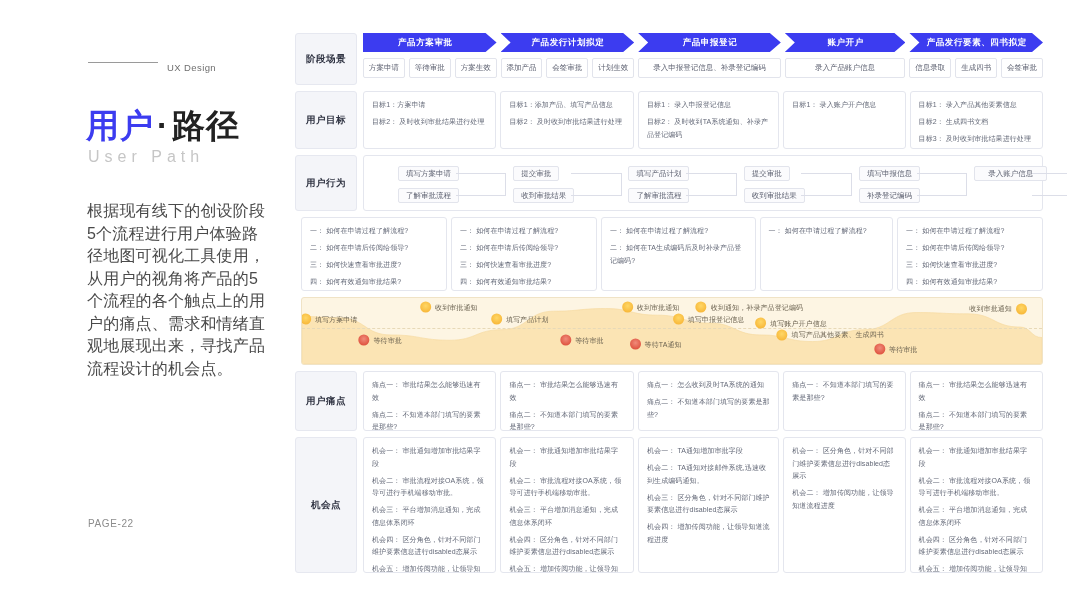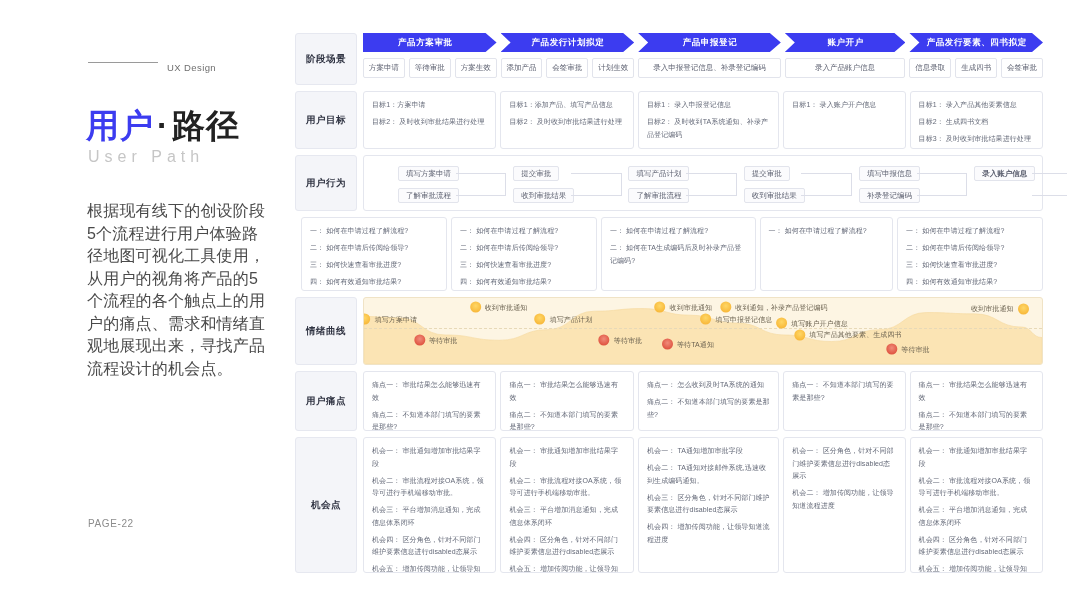--- a/index.html
+++ b/index.html
@@ -185,21 +185,21 @@
             <div class="bnode" style="left: 5%; top: 10px; padding: 0px 7px;">填写方案申请</div>
             <div class="bnode" style="left: 5%; top: 32px; padding: 0px 7px;">了解审批流程</div>
             <div class="bnode" style="left: 22%; top: 10px; padding: 0px 7px;">提交审批</div>
             <div class="bnode" style="left: 22%; top: 32px; padding: 0px 7px;">收到审批结果</div>
             <div class="bnode" style="left: 39%; top: 10px; padding: 0px 7px;">填写产品计划</div>
             <div class="bnode" style="left: 39%; top: 32px; padding: 0px 7px;">了解审批流程</div>
             <div class="bnode" style="left: 56%; top: 10px; padding: 0px 7px;">提交审批</div>
             <div class="bnode" style="left: 56%; top: 32px; padding: 0px 7px;">收到审批结果</div>
             <div class="bnode" style="left: 73%; top: 10px; padding: 0px 7px;">填写申报信息</div>
             <div class="bnode" style="left: 73%; top: 32px; padding: 0px 7px;">补录登记编码</div>
-            <div class="bnode" style="left: 90%; top: 10px; padding: 0px 7px; font-weight: bold;">录入账户信息</div>
+            <div class="bnode" style="left: 90%; top: 10px; padding: 0px 13px;">录入账户信息</div>
             <div class="bconn" style="left: 13.5%; top: 17px; width: 7.5%; height: 23px; border-top-width: 1px; border-right-width: 1px; border-bottom-width: 1px; border-top-color: rgb(220, 222, 232); border-right-color: rgb(220, 222, 232); border-bottom-color: rgb(220, 222, 232); border-left: none;"></div>
             <div class="bconn" style="left: 30.5%; top: 17px; width: 7.5%; height: 23px; border-top-width: 1px; border-right-width: 1px; border-bottom-width: 1px; border-top-color: rgb(220, 222, 232); border-right-color: rgb(220, 222, 232); border-bottom-color: rgb(220, 222, 232); border-left: none;"></div>
             <div class="bconn" style="left: 47.5%; top: 17px; width: 7.5%; height: 23px; border-top-width: 1px; border-right-width: 1px; border-bottom-width: 1px; border-top-color: rgb(220, 222, 232); border-right-color: rgb(220, 222, 232); border-bottom-color: rgb(220, 222, 232); border-left: none;"></div>
             <div class="bconn" style="left: 64.5%; top: 17px; width: 7.5%; height: 23px; border-top-width: 1px; border-right-width: 1px; border-bottom-width: 1px; border-top-color: rgb(220, 222, 232); border-right-color: rgb(220, 222, 232); border-bottom-color: rgb(220, 222, 232); border-left: none;"></div>
             <div class="bconn" style="left: 81.5%; top: 17px; width: 7.5%; height: 23px; border-top-width: 1px; border-right-width: 1px; border-bottom-width: 1px; border-top-color: rgb(220, 222, 232); border-right-color: rgb(220, 222, 232); border-bottom-color: rgb(220, 222, 232); border-left: none;"></div>
             <div class="bconn" style="left: 98.5%; top: 17px; width: 7.5%; height: 23px; border-top-width: 1px; border-right-width: 1px; border-bottom-width: 1px; border-top-color: rgb(220, 222, 232); border-right-color: rgb(220, 222, 232); border-bottom-color: rgb(220, 222, 232); border-left: none;"></div>
           </div>
         </div>
     </div>
 
@@ -229,21 +229,20 @@
               <div class="line">一： 如何在申请过程了解流程?</div>
               <div class="line">二： 如何在申请后传阅给领导?</div>
               <div class="line">三： 如何快速查看审批进度?</div>
               <div class="line">四： 如何有效通知审批结果?</div>
             </div>
           </div>
         </div>
     </div>
 
     <div class="brow" id="row-emotion" style="top:264px; height:68px;">
-      <div class="rlabel">情绪曲线</div>
       <div class="rbody">
           <div class="emo-wrap" id="emo-wrap">
             <svg viewBox="0 0 1000 100" preserveAspectRatio="none">
               <path d="M 0.0 28.0 C 25.0 28.0, 25.0 30.0, 50.0 30.0 C 85.0 30.0, 85.0 56.0, 120.0 56.0 C 160.0 56.0, 160.0 64.0, 200.0 64.0 C 235.0 64.0, 235.0 48.0, 270.0 48.0 C 305.0 48.0, 305.0 20.0, 340.0 20.0 C 375.0 20.0, 375.0 16.0, 410.0 16.0 C 445.0 16.0, 445.0 26.0, 480.0 26.0 C 515.0 26.0, 515.0 38.0, 550.0 38.0 C 585.0 38.0, 585.0 56.0, 620.0 56.0 C 655.0 56.0, 655.0 66.0, 690.0 66.0 C 725.0 66.0, 725.0 48.0, 760.0 48.0 C 795.0 48.0, 795.0 22.0, 830.0 22.0 C 865.0 22.0, 865.0 24.0, 900.0 24.0 C 935.0 24.0, 935.0 44.0, 970.0 44.0 C 985.0 44.0, 985.0 60.0, 1000.0 60.0 L 1000 100 L 0 100 Z" fill="#fbe4b4" stroke="#f6dba4" stroke-width="1"></path>
             </svg>
             <div class="sep" style="top: 45%;"></div>
             <div class="emo-pt" style="left: 3.61%; top: 32%;">
               <span class="emo-face happy"></span>
               <span class="emo-label">填写方案申请</span>
             </div>

